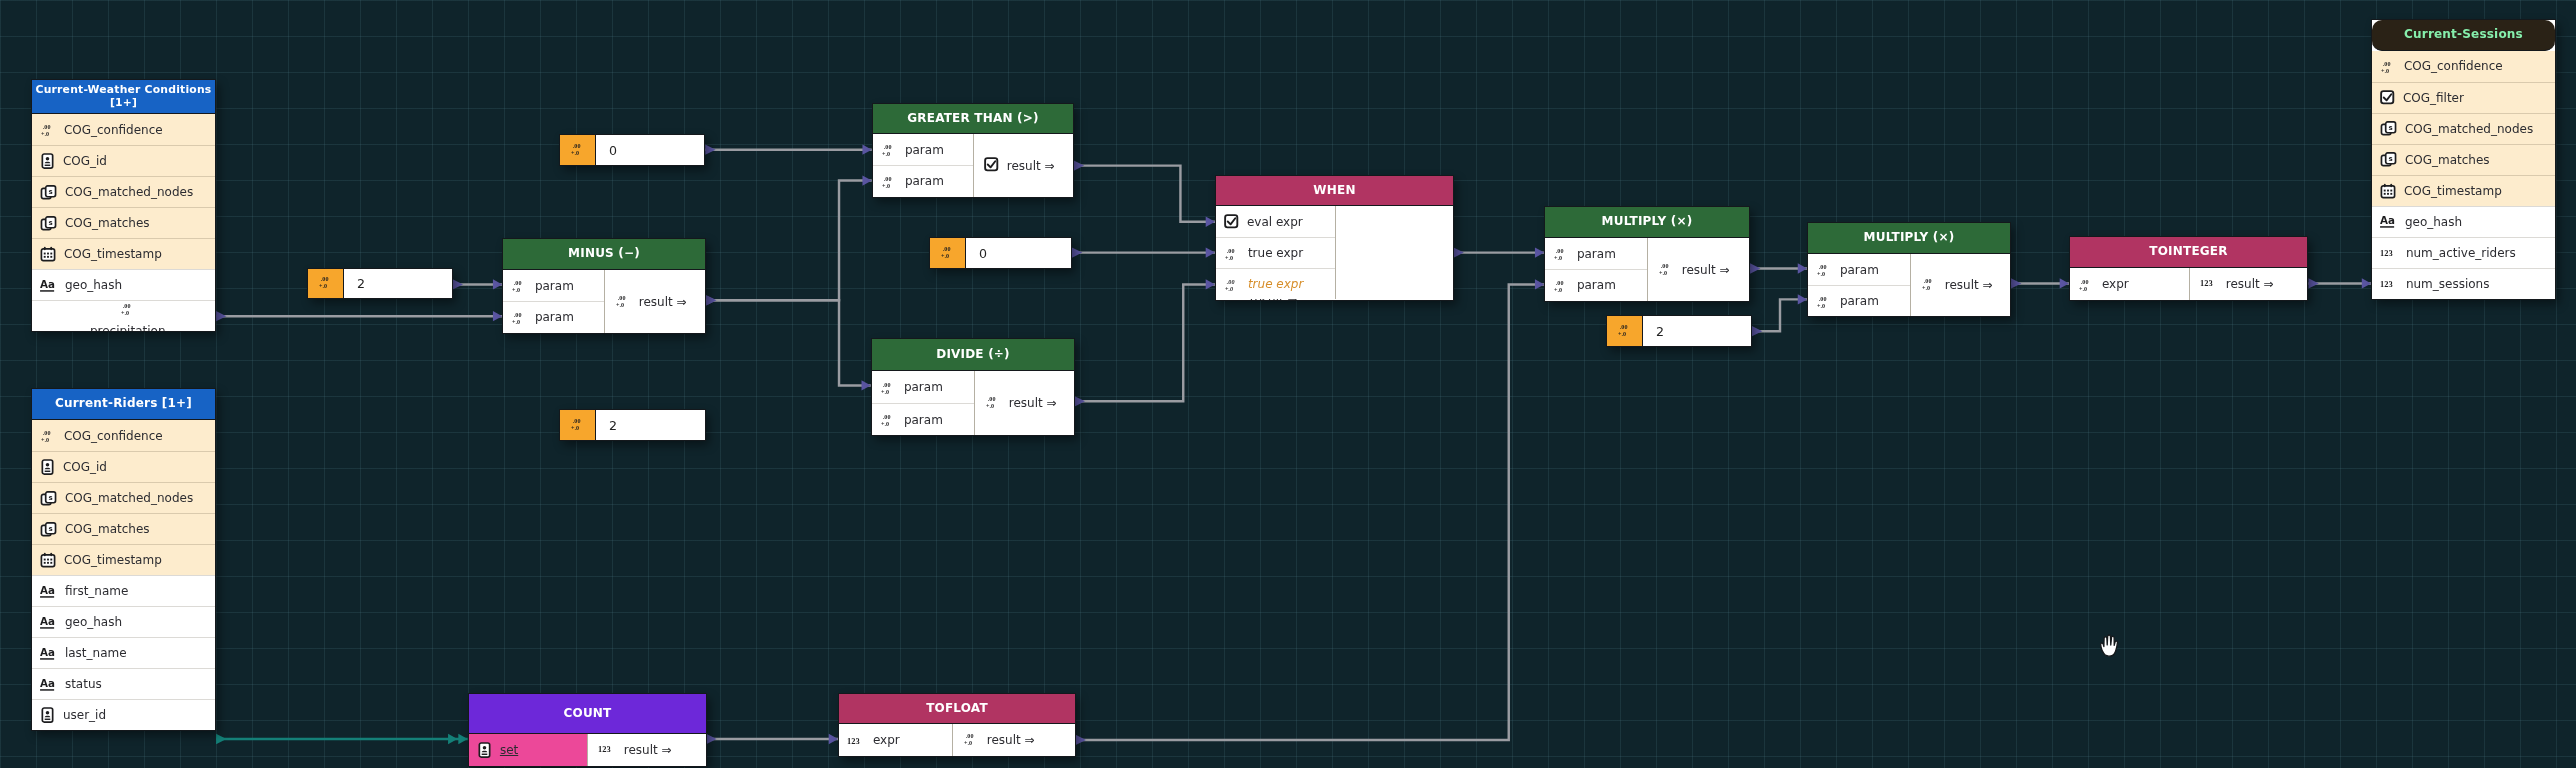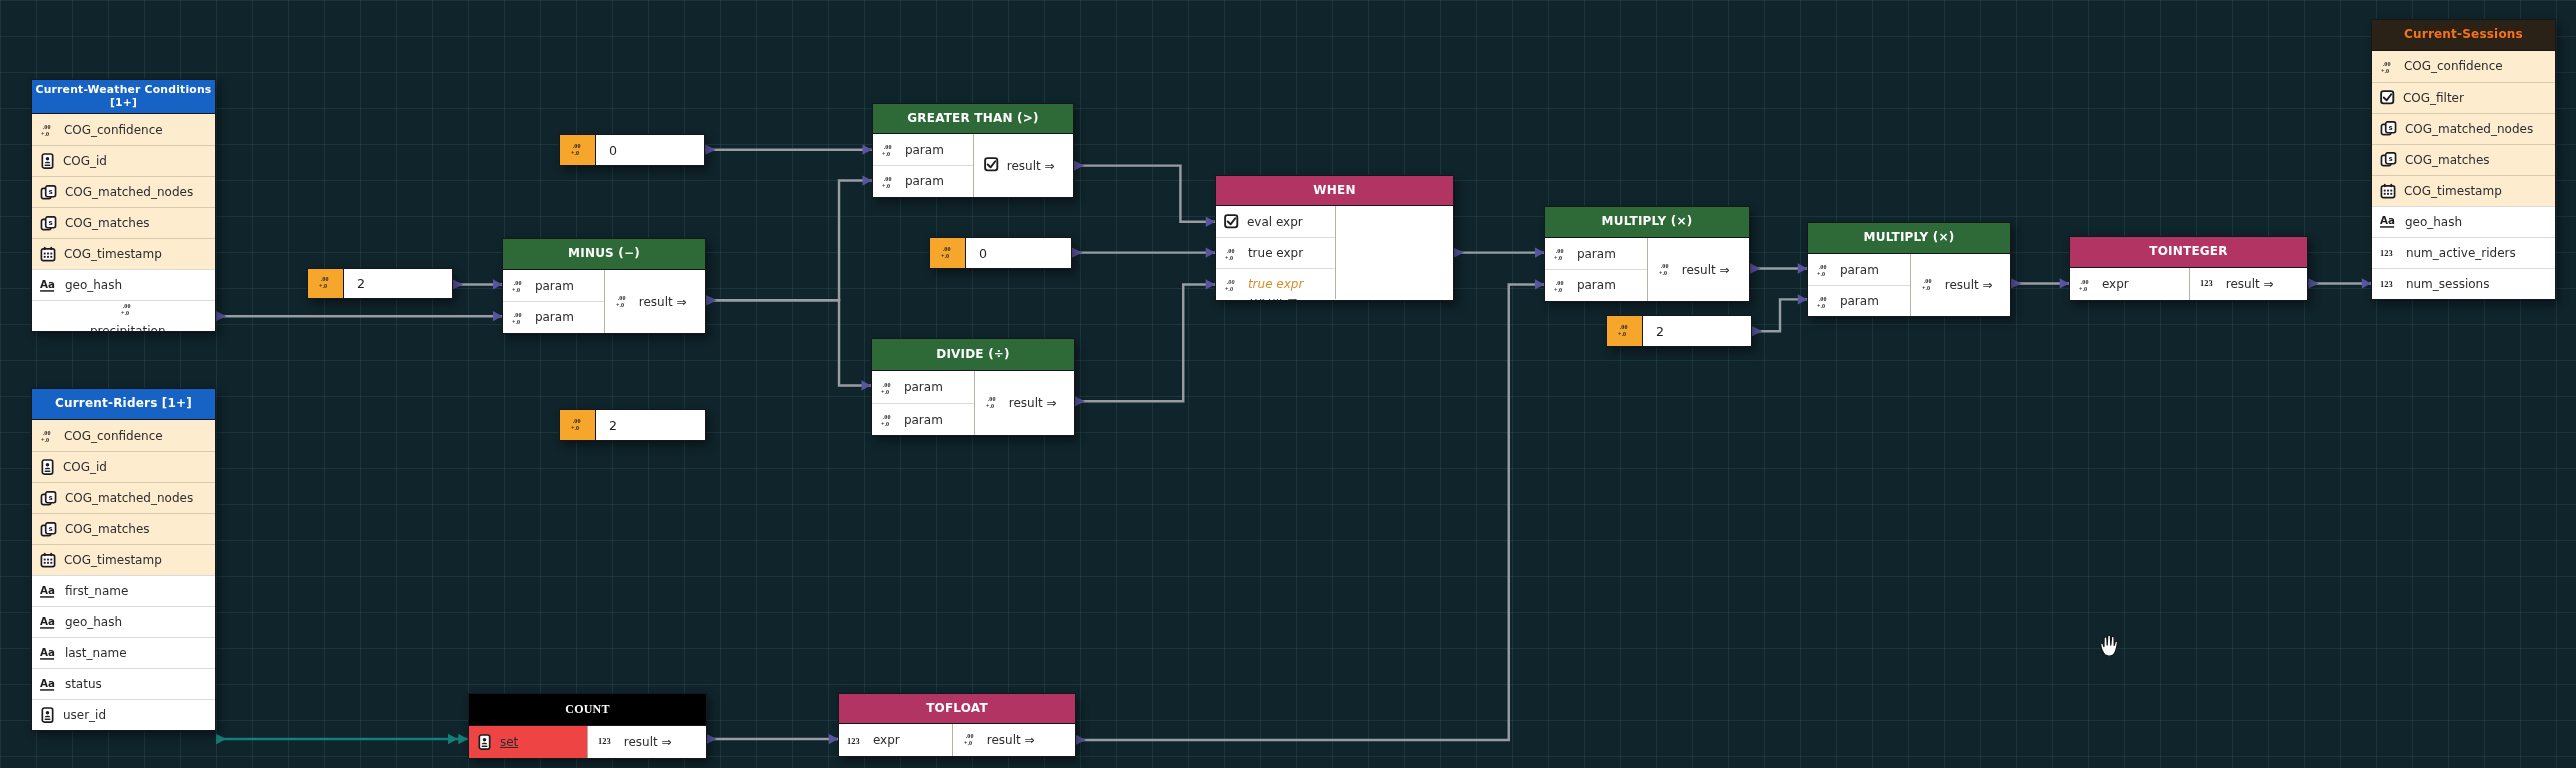--- a/index.html
+++ b/index.html
@@ -328,21 +328,21 @@
               <circle cx="8" cy="6" r="1.9" fill="#1d1d1f"></circle>
               <path d="M5 10.8 C5.4 8.9 10.6 8.9 11 10.8 Z" fill="#1d1d1f"></path>
               <rect x="5" y="12.3" width="6" height="1.5" fill="#1d1d1f"></rect>
             </svg>
           </span>
           <span>user_id</span>
         </div>
       </div>
     </div>
     <div class="node" style="left: 2371px; top: 18.7px; width: 185px;">
-      <div class="node-header" style="height: 31px; background: rgb(42, 34, 22); color: #f97316;">
+      <div class="node-header" style="height: 31px; background: rgb(42, 34, 22); color: #86efac; border-radius: 10px;">
         <span>Current-Sessions</span>
       </div>
       <div class="entity-body">
         <div class="row" style="height: 31px; background: rgb(253, 236, 205);">
           <span class="ricon">
             <svg width="16" height="15" viewBox="0 0 17 16" style="font-size:13px">
               <text x="3" y="7" font-size="6.5" font-weight="bold" font-family="&quot;DejaVu" sans="" mono&quot;,monospace="" fill="#1d1d1f">.00</text>
               <text x="1" y="14.5" font-size="6.5" font-weight="bold" font-family="&quot;DejaVu" sans="" mono&quot;,monospace="" fill="#1d1d1f">+.0</text>
             </svg>
           </span>
@@ -653,26 +653,26 @@
         </div>
         <div class="res-cell">
           <span class="ricon"><svg width="18" height="15" viewBox="0 0 19 16" style="font-size:13px">
               <text x="0" y="12" font-size="9" font-weight="bold" font-family="&quot;DejaVu" sans="" mono&quot;,monospace="" fill="#1d1d1f">123</text>
             </svg></span>
           <span>result ⇒</span>
         </div>
       </div>
     </div>
     <div class="node" style="left: 468px; top: 693px; width: 239px;">
-      <div class="node-header" style="height: 32px; background: #000000; font-family: Liberation Serif, serif;">
+      <div class="node-header" style="height: 40px; background: #6d28d9;">
         <span>COUNT</span>
       </div>
       <div class="op-body" style="height: 32px;">
         <div class="left-col" style="width: 119px;">
-          <div class="row" style="height: 32px; background: #ef4444; text-decoration: underline;">
+          <div class="row" style="height: 32px; background: #ec4899; text-decoration: underline;">
             <span class="ricon">
               <svg width="15" height="16" viewBox="0 0 16 17">
                 <rect x="2.5" y="1" width="11" height="15" rx="2" fill="#fff" stroke="#1d1d1f" stroke-width="1.8"></rect>
                 <circle cx="8" cy="6" r="1.9" fill="#1d1d1f"></circle>
                 <path d="M5 10.8 C5.4 8.9 10.6 8.9 11 10.8 Z" fill="#1d1d1f"></path>
                 <rect x="5" y="12.3" width="6" height="1.5" fill="#1d1d1f"></rect>
               </svg>
             </span>
             <span>set</span>
           </div>

